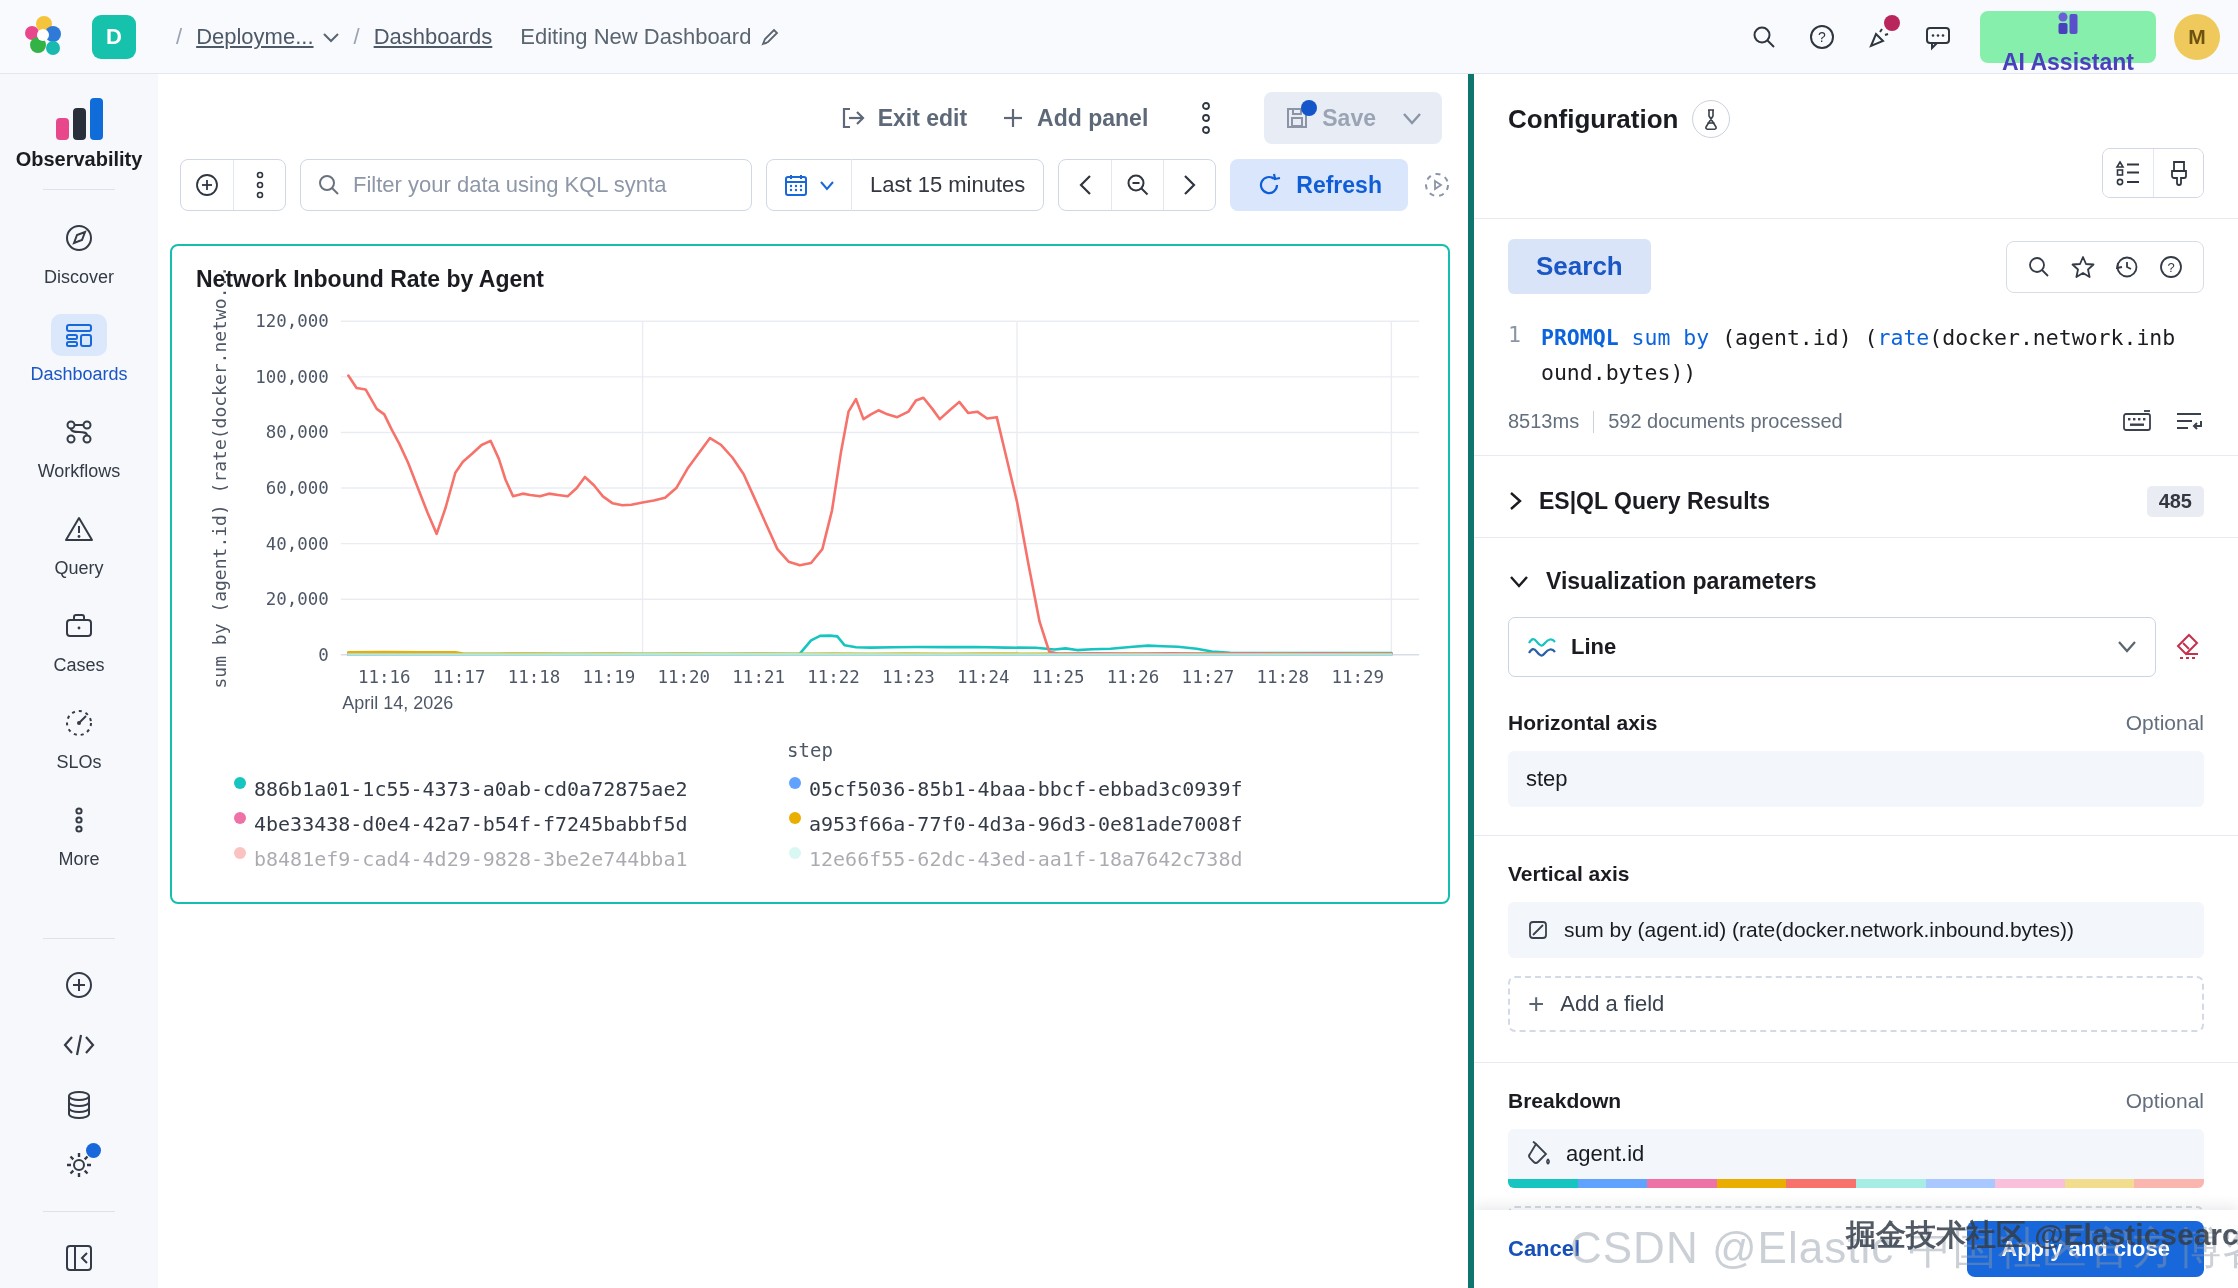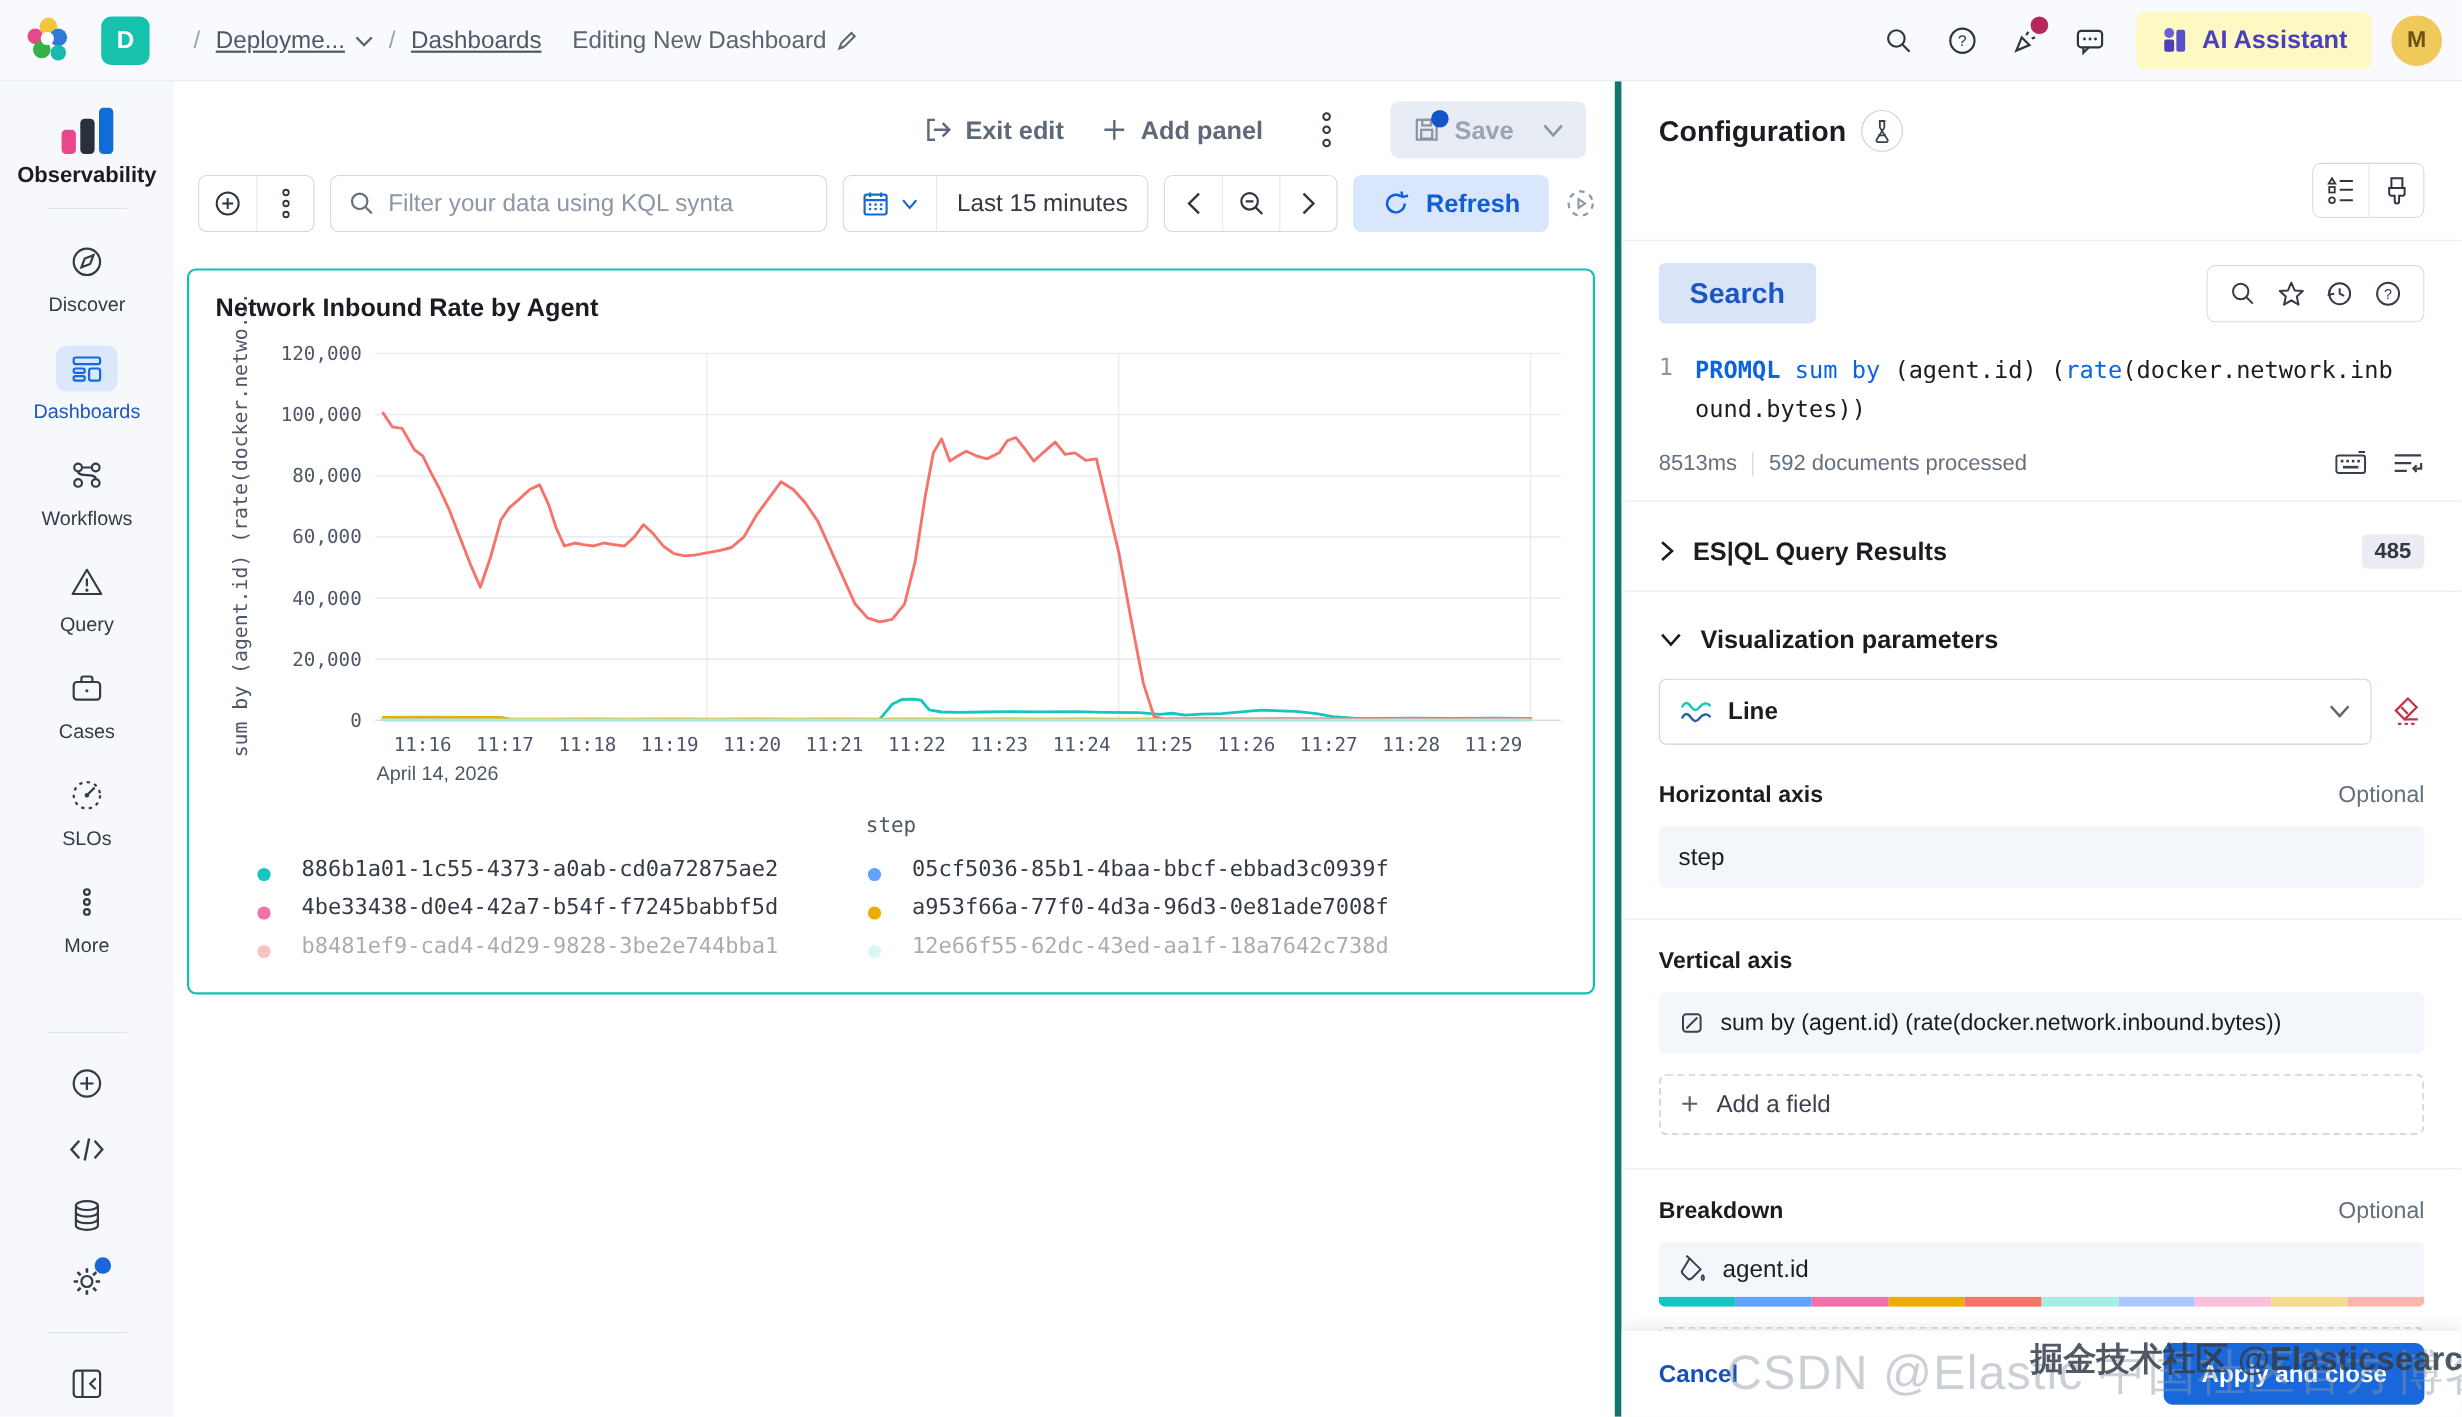--- a/index.html
+++ b/index.html
@@ -15,22 +15,22 @@
     font-weight:bold; font-size:22px; display:flex; align-items:center; justify-content:center; margin-left:22px; }
   .crumbs { display:flex; align-items:center; margin-left:26px; font-size:22px; color:#404a56; }
   .crumb-sep { color:#98a2b3; margin:0 14px; font-size:22px; }
   .crumb-link { color:#4e5968; text-decoration:underline; cursor:pointer; }
   .crumb-cur { color:#5a6570; }
   .chev-sm { margin-left:8px; color:#5a6570; }
   .top-right { margin-left:auto; display:flex; align-items:center; gap:10px; }
   .iconbtn { width:48px; height:48px; display:flex; align-items:center; justify-content:center;
     position:relative; color:#2f3640; cursor:pointer; }
   .badge-dot { position:absolute; top:2px; right:4px; width:16px; height:16px; border-radius:50%; background:#b9265c; }
-  .ai-btn { height:52px; background:#fef9c3; border-radius:8px; display:flex; align-items:center;
-    gap:12px; padding:0 22px; color:#4a3fbd; font-size:23px; font-weight:600; margin:0 8px; cursor:pointer; }
+  .ai-btn { height:52px; background:#86efac; border-radius:8px; display:flex; align-items:center;
+    gap:12px; padding:0 22px; color:#4a3fbd; font-size:23px; font-weight:600; margin:0 8px; cursor:pointer;flex-direction:column; }
   .avatar { width:46px; height:46px; border-radius:50%; background:#efc95c; color:#6e5310;
     font-weight:bold; font-size:21px; display:flex; align-items:center; justify-content:center; cursor:pointer; }
 
   
   .body-row { flex:1; display:flex; min-height:0; }
 
   
   .sidebar { width:158px; flex:0 0 158px; background:#f6f8fc; display:flex; flex-direction:column;
     align-items:center; padding:20px 0 10px; }
   .sb-logo { display:flex; align-items:flex-end; gap:4px; height:46px; margin-bottom:8px; }
@@ -82,21 +82,21 @@
   .panel { position:absolute; left:12px; top:170px; width:1280px; height:660px;
     border:2px solid #14bfb1; border-radius:8px; background:#fff; overflow:hidden; padding:18px 20px 0; }
   .panel-title { font-size:23px; font-weight:700; color:#1a1c21; margin:2px 0 10px 4px; }
   .chart-row { display:flex; }
   .ylab { width:34px; position:relative; }
   .ylab span { position:absolute; left:-158px; top:190px; transform:rotate(-90deg); transform-origin:center;
     display:block; width:370px; text-align:center; font-family:"DejaVu Sans Mono",monospace;
     font-size:18px; color:#4e5766; white-space:nowrap; }
   .step-lab { text-align:center; font-family:"DejaVu Sans Mono",monospace; font-size:19px; color:#4e5766; margin-top:2px; }
   .legend { margin:16px 0 0 42px; display:grid; grid-template-columns:555px 555px; row-gap:11px; }
-  .legend-item { display:flex; align-items:flex-end; gap:28px; cursor:pointer; }
+  .legend-item { display:flex; align-items:flex-start; gap:8px; cursor:pointer; }
   .legend-item .dot { width:12px; height:12px; border-radius:50%; flex:0 0 12px; }
   .legend-item .name { font-family:"DejaVu Sans Mono",monospace; font-size:20px; color:#343a46; }
   .legend-item.faded { opacity:.42; }
 
   
   .config { width:770px; flex:0 0 770px; background:#fff; border-left:6px solid #0f766e;
     position:relative; padding:26px 34px 0; overflow:hidden; }
   .cfg-title-row { display:flex; align-items:center; gap:14px; }
   .cfg-title { font-size:26px; font-weight:700; color:#1a1c21; }
   .beta-chip { width:38px; height:38px; border:1px solid #c9d2de; border-radius:50%;

